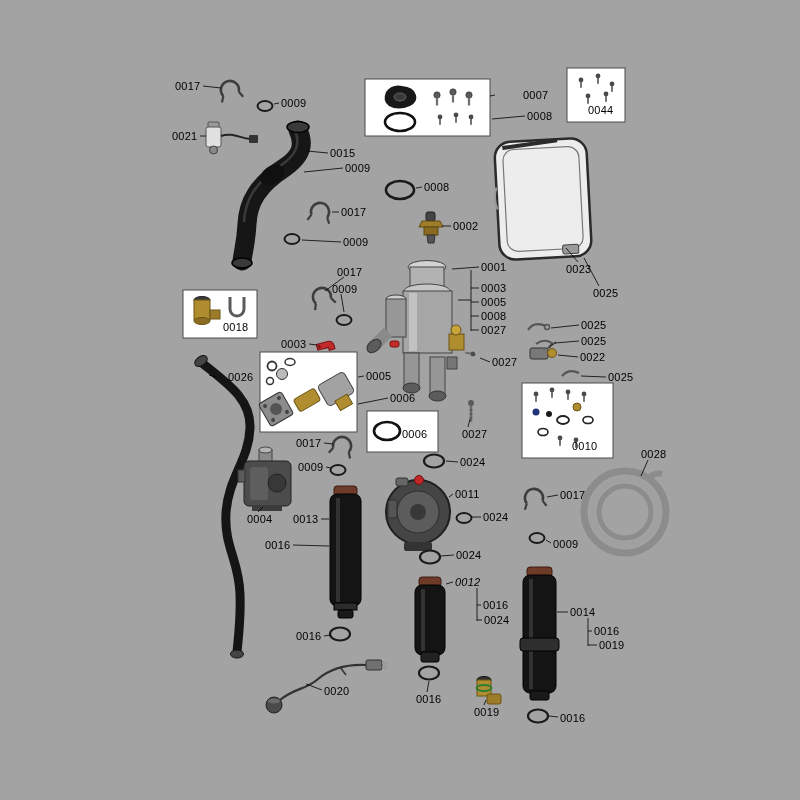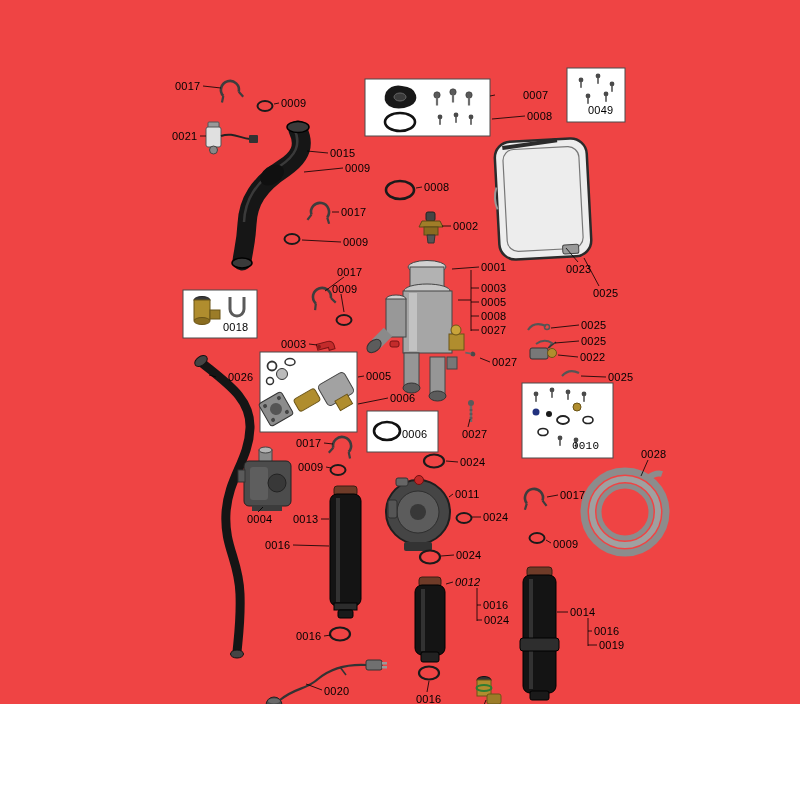--- a/index.html
+++ b/index.html
@@ -1,18 +1,18 @@
 <!DOCTYPE html>
 <html><head>
 <meta charset="utf-8">
 <style>
   * { margin:0; padding:0; box-sizing:border-box; }
   html,body { background:#ffffff; }
   body { width:800px; height:800px; font-family:"Liberation Sans", sans-serif; }
-  #canvas { position:relative; width:800px; height:704px; background:#ef4444; overflow:hidden; }
+  #canvas { position:relative; width:800px; height:800px; background:#a3a3a3; overflow:hidden; }
   .layer { position:absolute; left:0; top:0; }
   .part-label {
     position:absolute;
     font-size:11px;
     line-height:12px;
     color:#000;
     white-space:nowrap;
     letter-spacing:0.2px;
   }
   #leader-lines line { stroke:#000; stroke-width:0.8; }
@@ -407,21 +407,21 @@
     </svg>
 
   <div class="layer" id="label-layer">
       <div class="part-label" style="left: 175px; top: 80px;">0017</div>
       <div class="part-label" style="left: 281px; top: 97px;">0009</div>
       <div class="part-label" style="left: 172px; top: 130px;">0021</div>
       <div class="part-label" style="left: 330px; top: 147px;">0015</div>
       <div class="part-label" style="left: 345px; top: 162px;">0009</div>
       <div class="part-label" style="left: 523px; top: 89px;">0007</div>
       <div class="part-label" style="left: 527px; top: 110px;">0008</div>
-      <div class="part-label" style="left: 588px; top: 104px;">0049</div>
+      <div class="part-label" style="left: 588px; top: 104px;">0044</div>
       <div class="part-label" style="left: 424px; top: 181px;">0008</div>
       <div class="part-label" style="left: 341px; top: 206px;">0017</div>
       <div class="part-label" style="left: 453px; top: 220px;">0002</div>
       <div class="part-label" style="left: 343px; top: 236px;">0009</div>
       <div class="part-label" style="left: 566px; top: 263px;">0023</div>
       <div class="part-label" style="left: 593px; top: 287px;">0025</div>
       <div class="part-label" style="left: 481px; top: 261px;">0001</div>
       <div class="part-label" style="left: 337px; top: 266px;">0017</div>
       <div class="part-label" style="left: 332px; top: 283px;">0009</div>
       <div class="part-label" style="left: 481px; top: 282px;">0003</div>
@@ -433,21 +433,21 @@
       <div class="part-label" style="left: 581px; top: 335px;">0025</div>
       <div class="part-label" style="left: 281px; top: 338px;">0003</div>
       <div class="part-label" style="left: 580px; top: 351px;">0022</div>
       <div class="part-label" style="left: 492px; top: 356px;">0027</div>
       <div class="part-label" style="left: 608px; top: 371px;">0025</div>
       <div class="part-label" style="left: 218px; top: 371px; margin-left: 10px;">0026</div>
       <div class="part-label" style="left: 366px; top: 370px;">0005</div>
       <div class="part-label" style="left: 390px; top: 392px;">0006</div>
       <div class="part-label" style="left: 402px; top: 428px;">0006</div>
       <div class="part-label" style="left: 462px; top: 428px;">0027</div>
-      <div class="part-label" style="left: 572px; top: 440px; font-family: Liberation Mono, monospace;">0010</div>
+      <div class="part-label" style="left: 572px; top: 440px;">0010</div>
       <div class="part-label" style="left: 641px; top: 448px;">0028</div>
       <div class="part-label" style="left: 296px; top: 437px;">0017</div>
       <div class="part-label" style="left: 460px; top: 456px;">0024</div>
       <div class="part-label" style="left: 298px; top: 461px;">0009</div>
       <div class="part-label" style="left: 247px; top: 513px;">0004</div>
       <div class="part-label" style="left: 293px; top: 513px;">0013</div>
       <div class="part-label" style="left: 455px; top: 488px;">0011</div>
       <div class="part-label" style="left: 483px; top: 511px;">0024</div>
       <div class="part-label" style="left: 560px; top: 489px;">0017</div>
       <div class="part-label" style="left: 265px; top: 539px;">0016</div>

